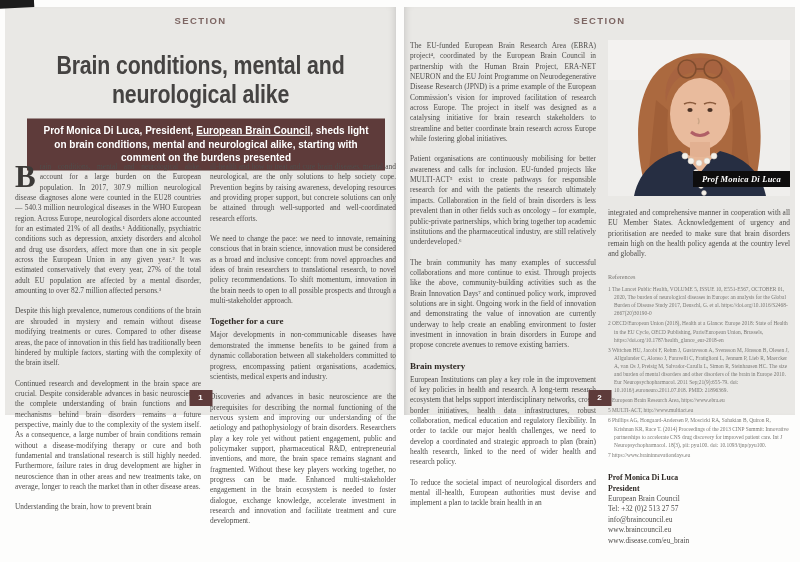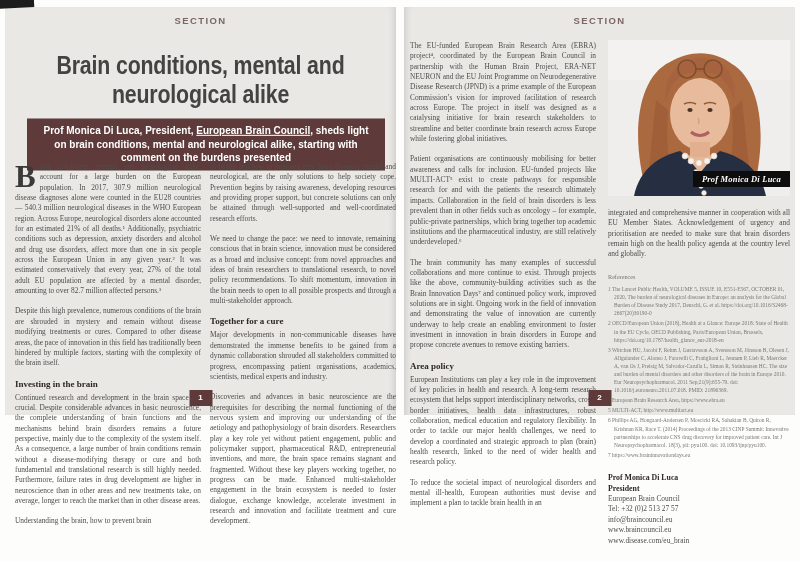--- a/index.html
+++ b/index.html
@@ -88,44 +88,43 @@
   <div class="article-title">
     <div>Brain conditions, mental and</div>
     <div>neurological alike</div>
   </div>
 
   <div class="banner"><span>Prof Monica Di Luca, President, </span><span class="u">European Brain Council</span><span>, sheds light on brain conditions, mental and neurological alike, starting with comment on the burdens presented</span></div>
 
   <div class="col col-l1">
     <p class="body-p"><span class="dropcap">B</span><span>rain conditions, mental and neurological alike, account for a large burden on the European population. In 2017, 307.9 million neurological disease diagnoses alone were counted in the EU28 countries — 540.3 million neurological diseases in the WHO European region. Across Europe, neurological disorders alone accounted for an estimated 21% of all deaths.¹ Additionally, psychiatric conditions such as depression, anxiety disorders and alcohol and drug use disorders, affect more than one in six people across the European Union in any given year.² It was estimated conservatively that every year, 27% of the total adult EU population are affected by a mental disorder, amounting to over 82.7 million affected persons.³</span></p>
     <p class="body-p">Despite this high prevalence, numerous conditions of the brain are shrouded in mystery and remain without disease modifying treatments or cures. Compared to other disease areas, the pace of innovation in this field has traditionally been hindered by multiple factors, starting with the complexity of the brain itself.</p>
-    <div class="subhead">Investing in the brain</div>
     <p class="body-p">Continued research and development in the brain space are crucial. Despite considerable advances in basic neuroscience, the complete understanding of brain functions and the mechanisms behind brain disorders remains a future perspective, mainly due to the complexity of the system itself. As a consequence, a large number of brain conditions remain without a disease-modifying therapy or cure and both fundamental and translational research is still highly needed. Furthermore, failure rates in drug development are higher in neuroscience than in other areas and new treatments take, on average, longer to reach the market than in other disease areas.</p>
     <p class="body-p last">Understanding the brain, how to prevent brain</p>
   </div>
 
   <div class="col col-l2">
     <p class="body-p">ill-health and how to treat and cure brain diseases, mental and neurological, are the only solutions to help society cope. Prevention begins by raising awareness, developing resources and providing proper support, but concrete solutions can only be attained through well-supported and well-coordinated research efforts.</p>
     <p class="body-p">We need to change the pace: we need to innovate, remaining conscious that in brain science, innovation must be considered as a broad and inclusive concept: from novel approaches and ideas of brain researchers to translational research, to novel policy recommendations. To shift momentum, innovation in the brain needs to open to all possible prospects and through a multi-stakeholder approach.</p>
     <div class="subhead">Together for a cure</div>
-    <p class="body-p">Major developments in non-communicable diseases have demonstrated the immense benefits to be gained from a dynamic collaboration shrouded all stakeholders committed to progress, encompassing patient organisations, academics, scientists, medical experts and industry.</p>
+    <p class="body-p">Major developments in non-communicable diseases have demonstrated the immense benefits to be gained from a dynamic collaboration between all stakeholders committed to progress, encompassing patient organisations, academics, scientists, medical experts and industry.</p>
     <p class="body-p last">Discoveries and advances in basic neuroscience are the prerequisites for describing the normal functioning of the nervous system and improving our understanding of the aetiology and pathophysiology of brain disorders. Researchers play a key role yet without patient engagement, public and policymaker support, pharmaceutical R&amp;D, entrepreneurial inventions, and more, the brain space remains stagnant and fragmented. Without these key players working together, no progress can be made. Enhanced multi-stakeholder engagement in the brain ecosystem is needed to foster dialogue, exchange knowledge, accelerate investment in research and innovation and facilitate treatment and cure development.</p>
   </div>
 
   <div class="page-num">1</div>
 </div>
 
 <div class="page page-right">
   <div class="section-label">SECTION</div>
 
   <div class="col col-r1">
     <p class="body-p">The EU-funded European Brain Research Area (EBRA) project⁴, coordinated by the European Brain Council in partnership with the Human Brain Project, ERA-NET NEURON and the EU Joint Programme on Neurodegenerative Disease Research (JPND) is a prime example of the European Commission’s vision for improved facilitation of research across Europe. The project in itself was designed as a catalysing initiative for brain research stakeholders to streamline and better coordinate brain research across Europe while fostering global initiatives.</p>
     <p class="body-p">Patient organisations are continuously mobilising for better awareness and calls for inclusion. EU-funded projects like MULTI-ACT⁵ exist to create pathways for responsible research for and with the patients the research ultimately impacts. Collaboration in the field of brain disorders is less prevalent than in other fields such as oncology – for example, public-private partnerships, which bring together top academic institutions and the pharmaceutical industry, are still relatively underdeveloped.⁶</p>
     <p class="body-p">The brain community has many examples of successful collaborations and more continue to exist. Through projects like the above, community-building activities such as the Brain Innovation Days⁷ and continued policy work, improved solutions are in sight. Ongoing work in the field of innovation and demonstrating the value of innovation are currently underway to help create an enabling environment to foster investment in innovation in brain disorders in Europe and propose concrete avenues to remove existing barriers.</p>
-    <div class="subhead">Area policy</div>
+    <div class="subhead">Brain mystery</div>
     <p class="body-p">European Institutions can play a key role in the improvement of key policies in health and research. A long-term research ecosystem that helps support interdisciplinary networks, cross-border initiatives, health data infrastructures, robust collaboration, medical education and regulatory flexibility. In order to tackle our major health challenges, we need to develop a coordinated and strategic approach to plan (brain) health research, linked to the need of wider health and research policy.</p>
     <p class="body-p last">To reduce the societal impact of neurological disorders and mental ill-health, European authorities must devise and implement a plan to tackle brain health in an</p>
   </div>
 
   <div class="col col-r2">
 
     <div class="photo">
       <svg width="182" height="156" viewBox="0 0 182 156">
         <rect width="182" height="156" fill="#efeeec"></rect>
         <rect width="182" height="40" fill="#f3f2f0"></rect>

